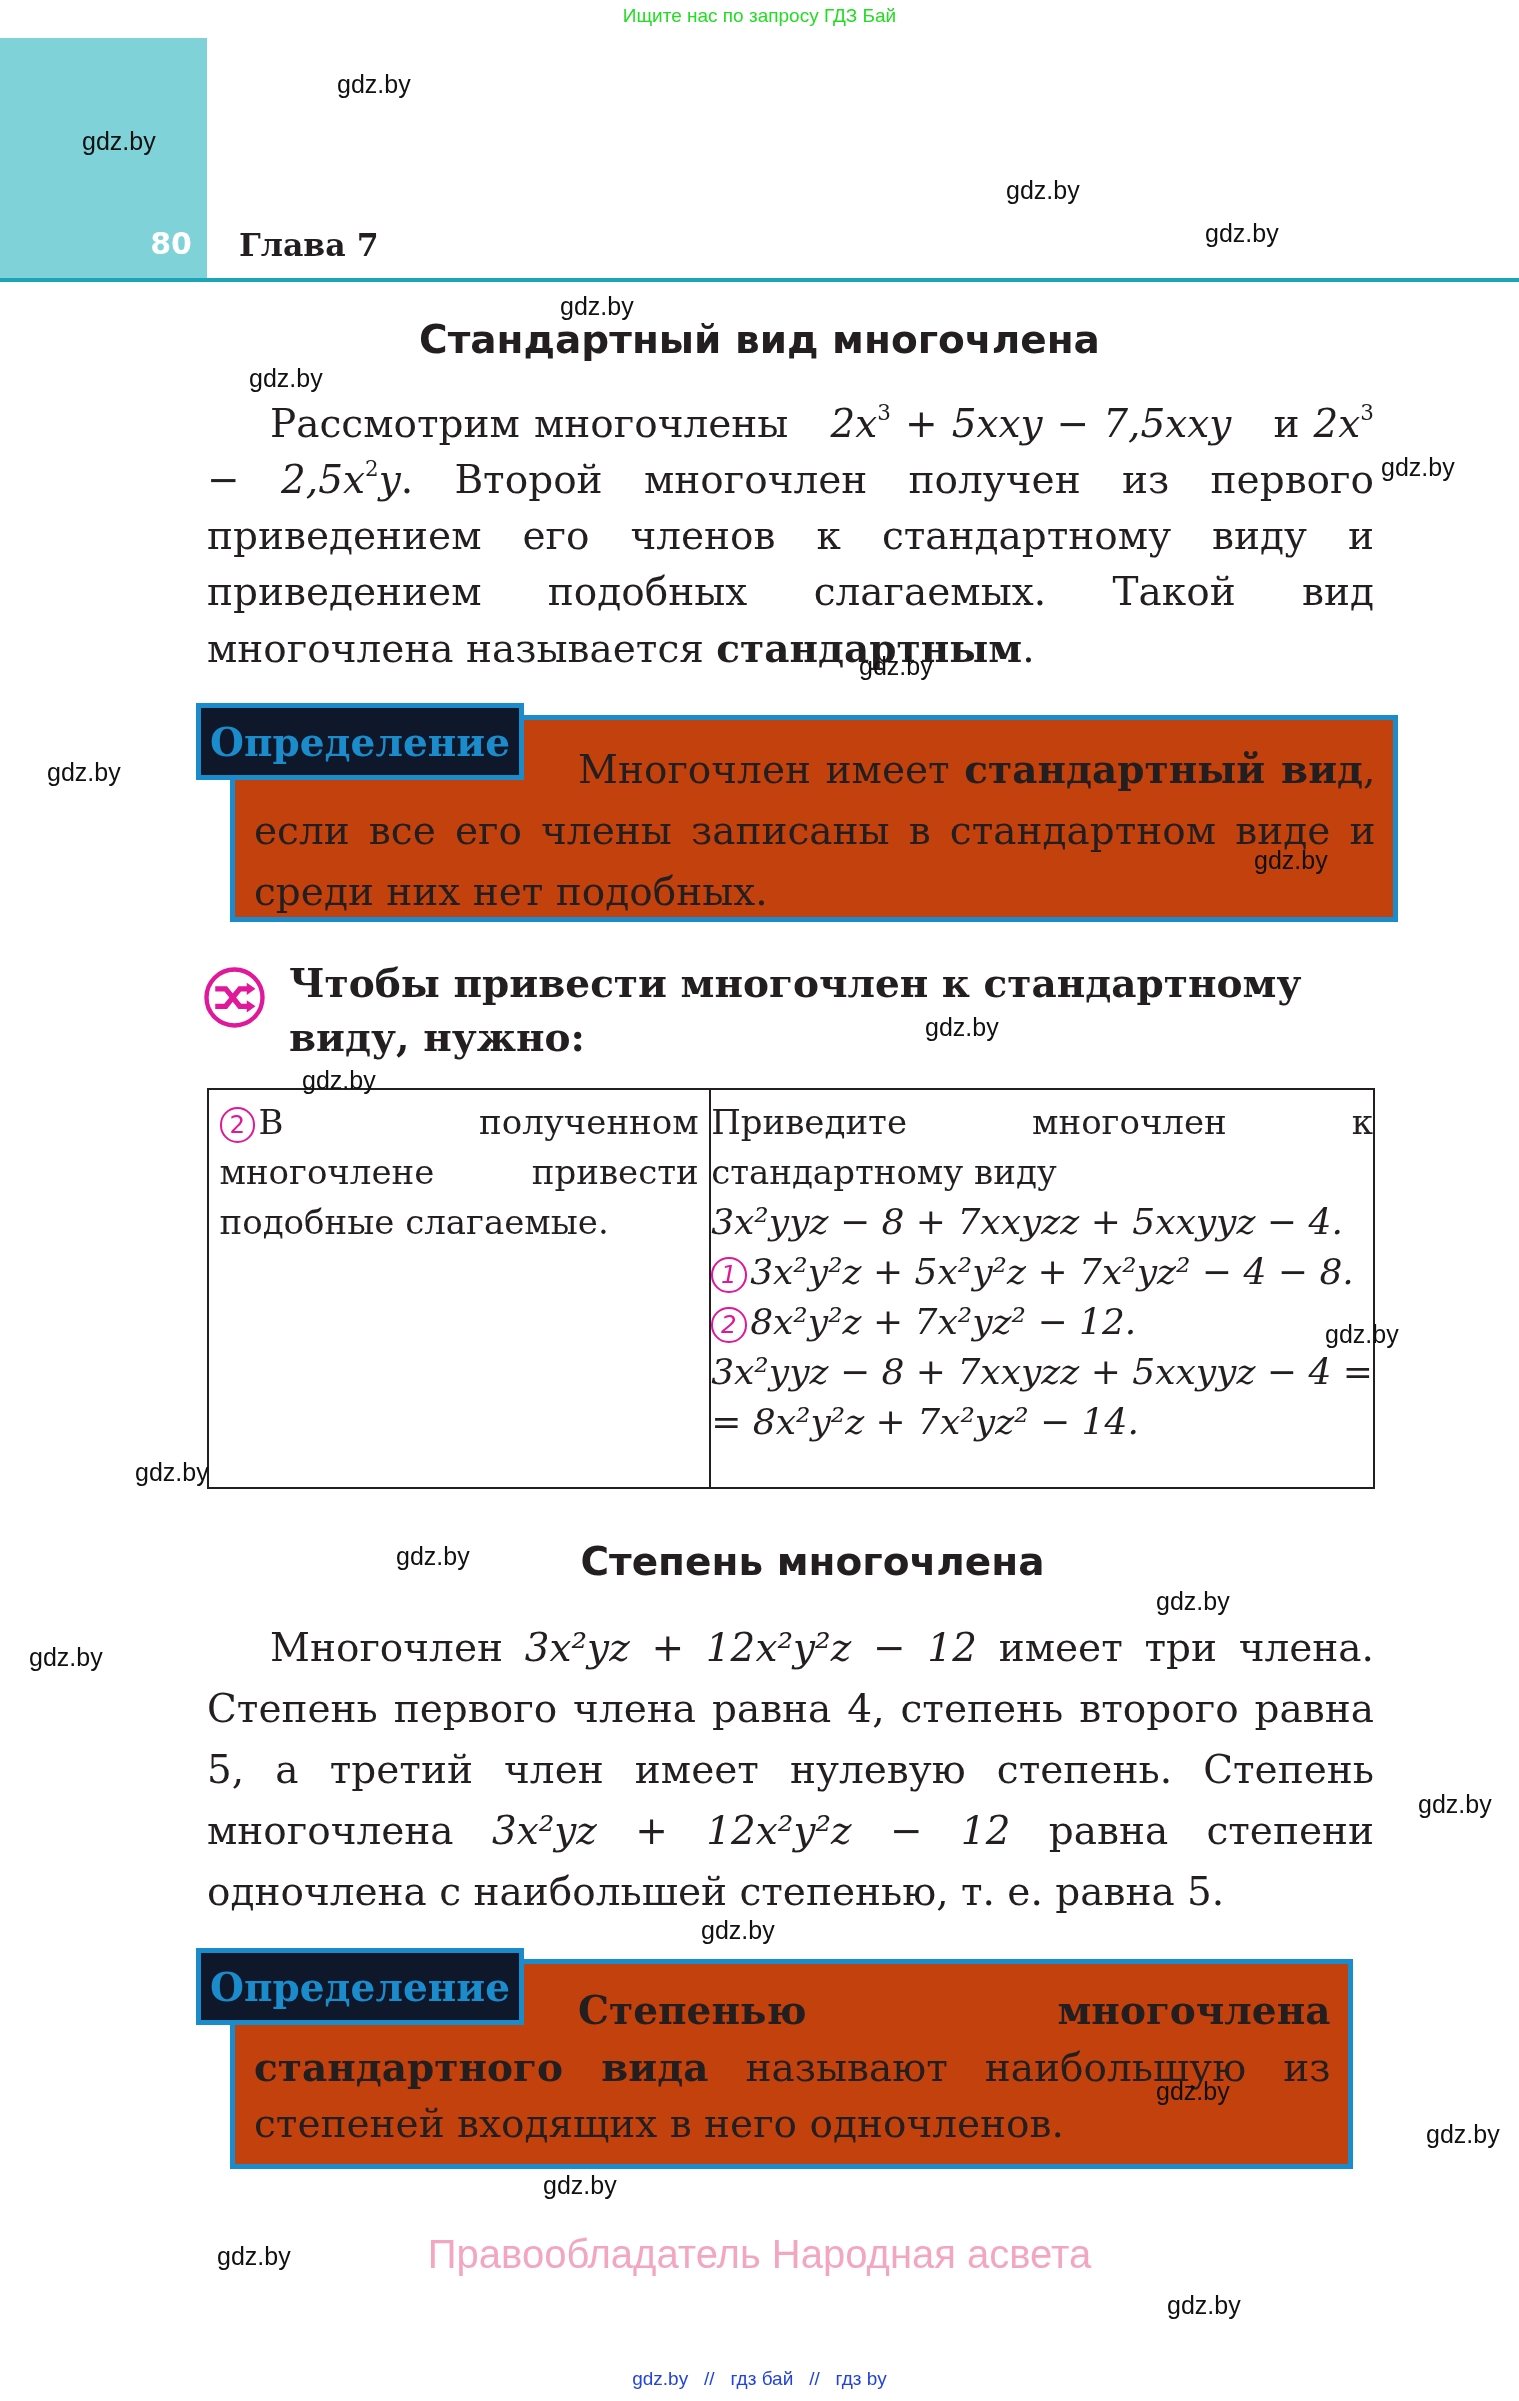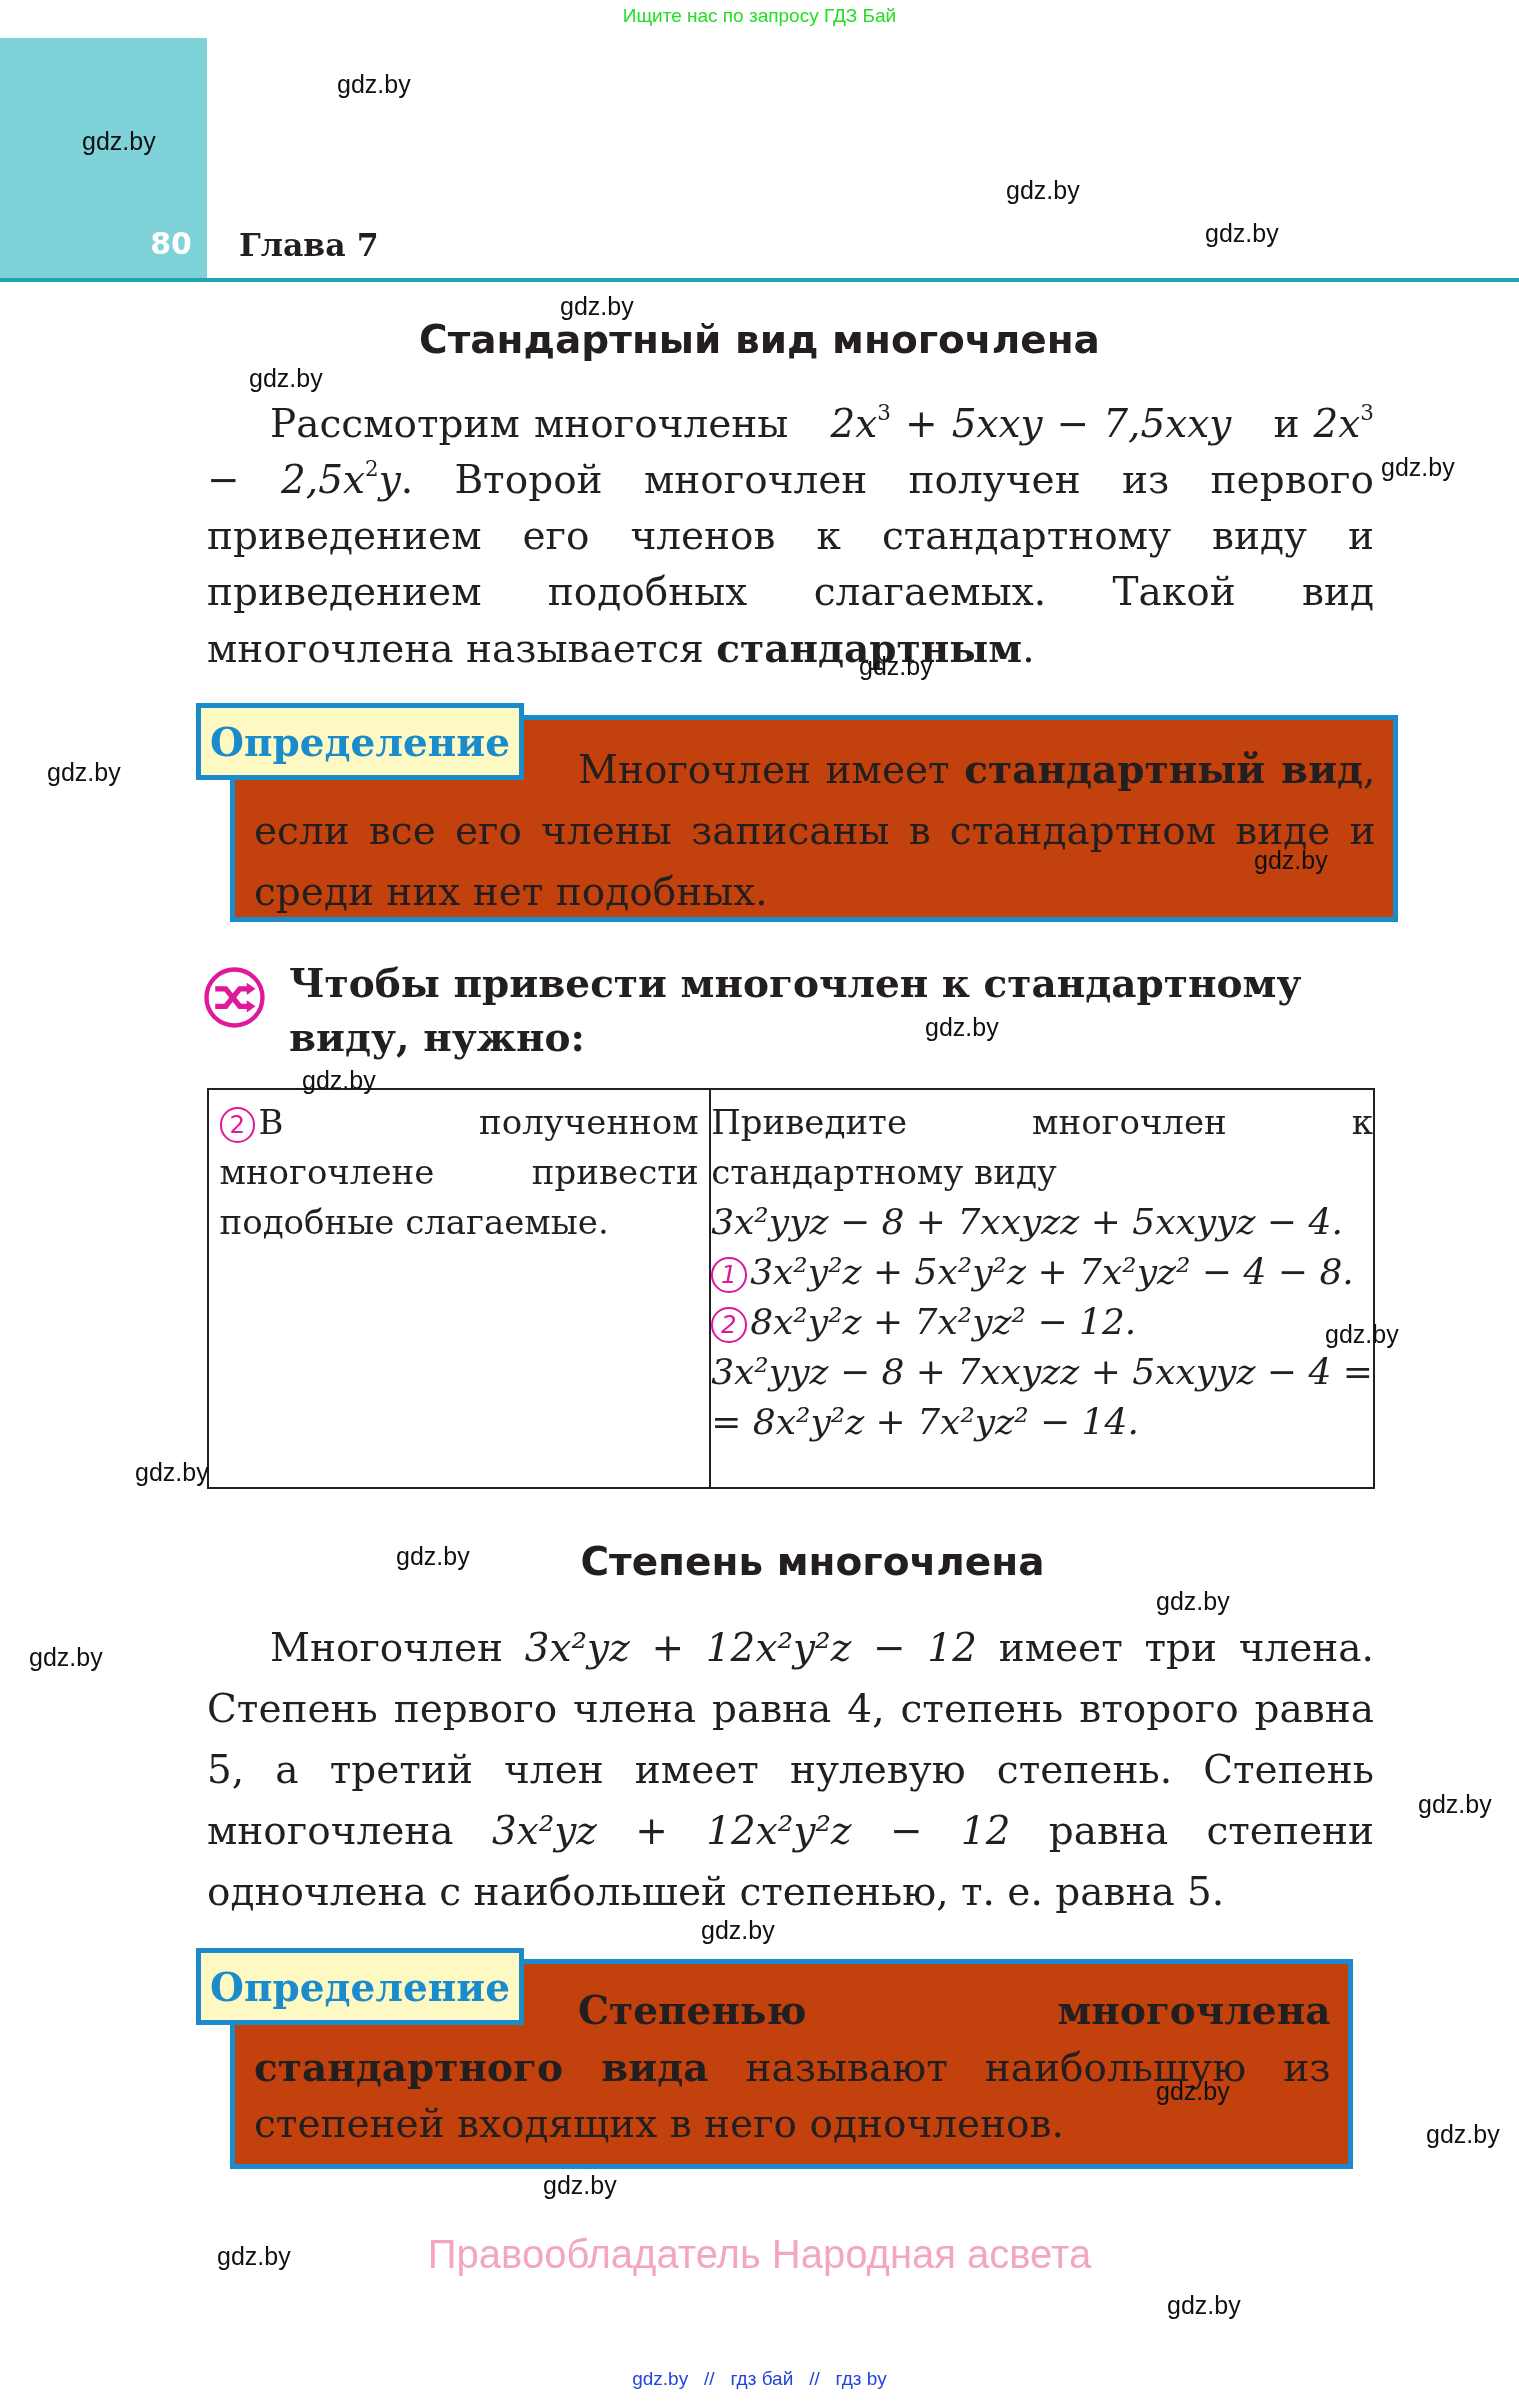--- a/index.html
+++ b/index.html
@@ -17,21 +17,21 @@
   .section-title { width:1519px; left:0; text-align:center; font-family:"DejaVu Sans", sans-serif;
                    font-weight:bold; font-size:39px; color:#231f20; }
 
   .para { left:207px; width:1167px; font-size:39px; line-height:56px; text-align:justify; }
   .para p { margin:0; }
   .indent { text-indent:63px; }
   .m { font-style:italic; font-family:"DejaVu Serif", serif; }
   sup { font-size:0.55em; vertical-align:0.8em; line-height:0; font-style:normal; }
 
   .def-box { border:5.3px solid #1a8ccc; background:#c2410c; box-sizing:border-box;margin-left:23px; }
-  .def-label { border:5.3px solid #1a8ccc; background:#fef9c3; box-sizing:border-box;
+  .def-label { border:5.3px solid #1a8ccc; background:#0f172a; box-sizing:border-box;
                color:#1a8ccc; font-weight:bold; font-size:39px; font-family:"DejaVu Serif", serif;
                display:flex; align-items:center; justify-content:center; }
   .def-text { font-size:39px; line-height:61px; text-align:justify; }
   .def-text b { font-weight:bold; }
 
   .rule-icon { left:203px; top:966px; width:63px; height:63px; }
   .rule-heading { left:289px; top:956px; width:1090px; font-weight:bold; font-size:39px; line-height:54px; }
 
   .table { left:207px; top:1088px; width:1168px; height:401px; border:2.6px solid #231f20; box-sizing:border-box; display:flex; }
   .col-left { width:537px; border-right:2.6px solid #231f20; box-sizing:border-box; padding:7px 10.5px; font-size:34px; line-height:50px; }

